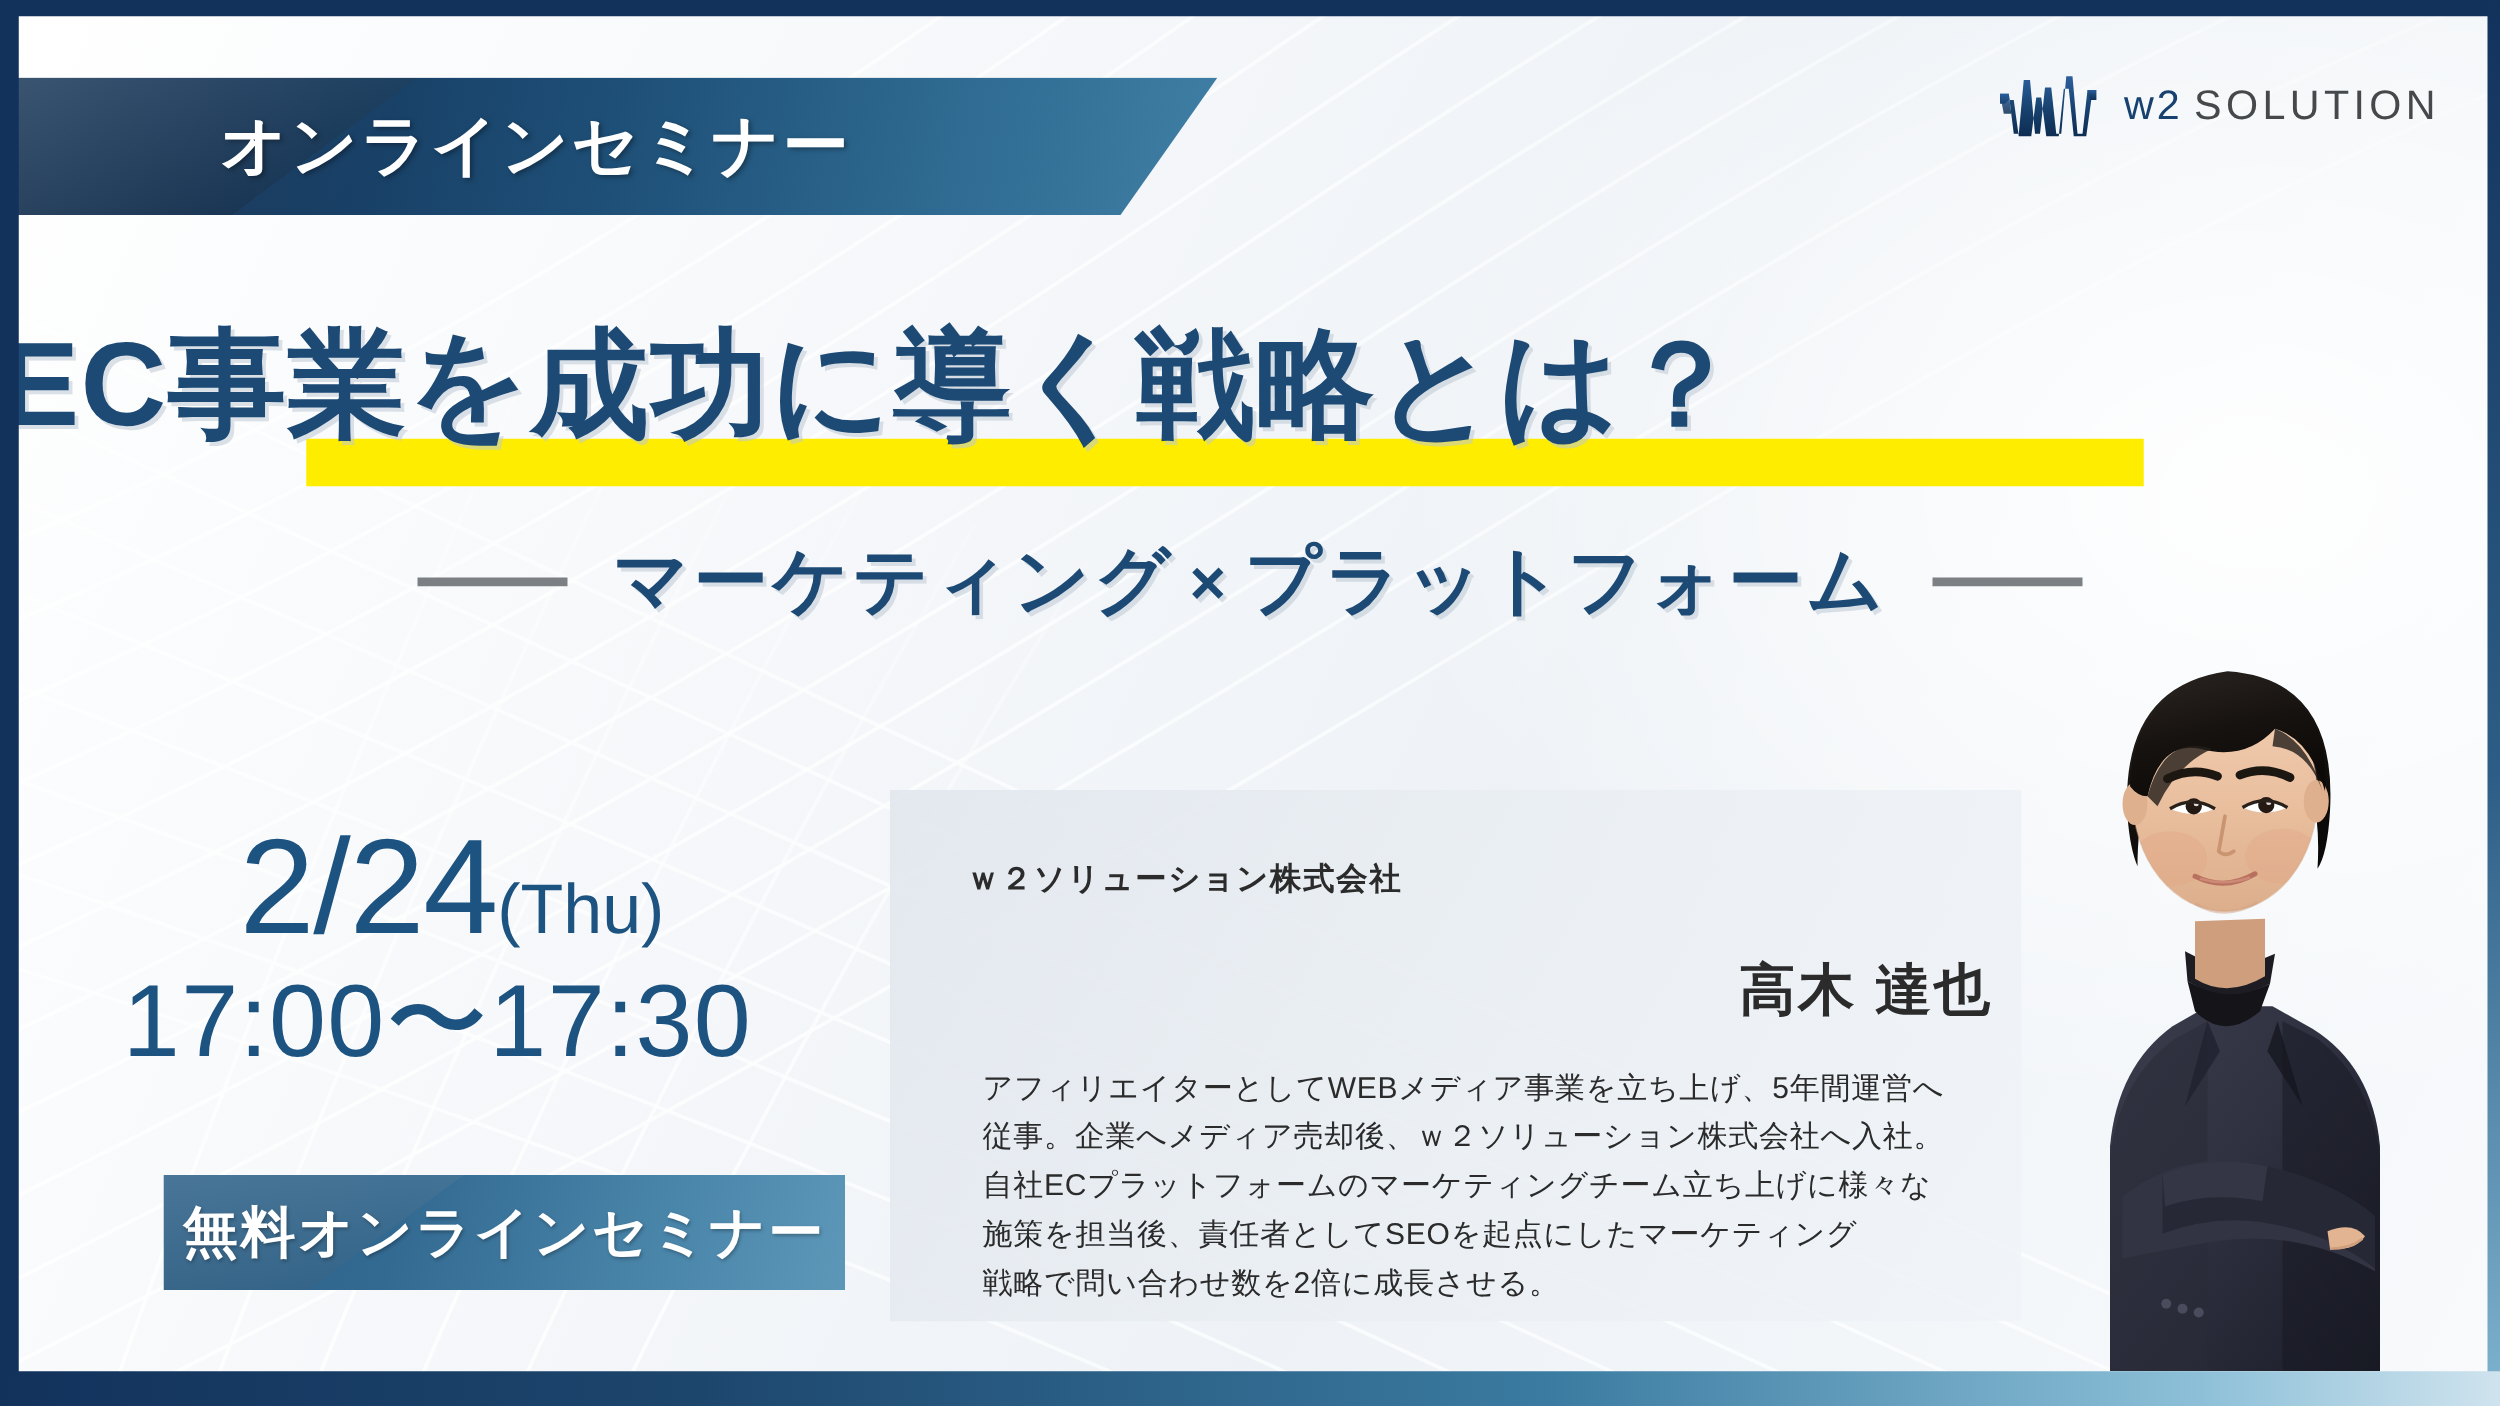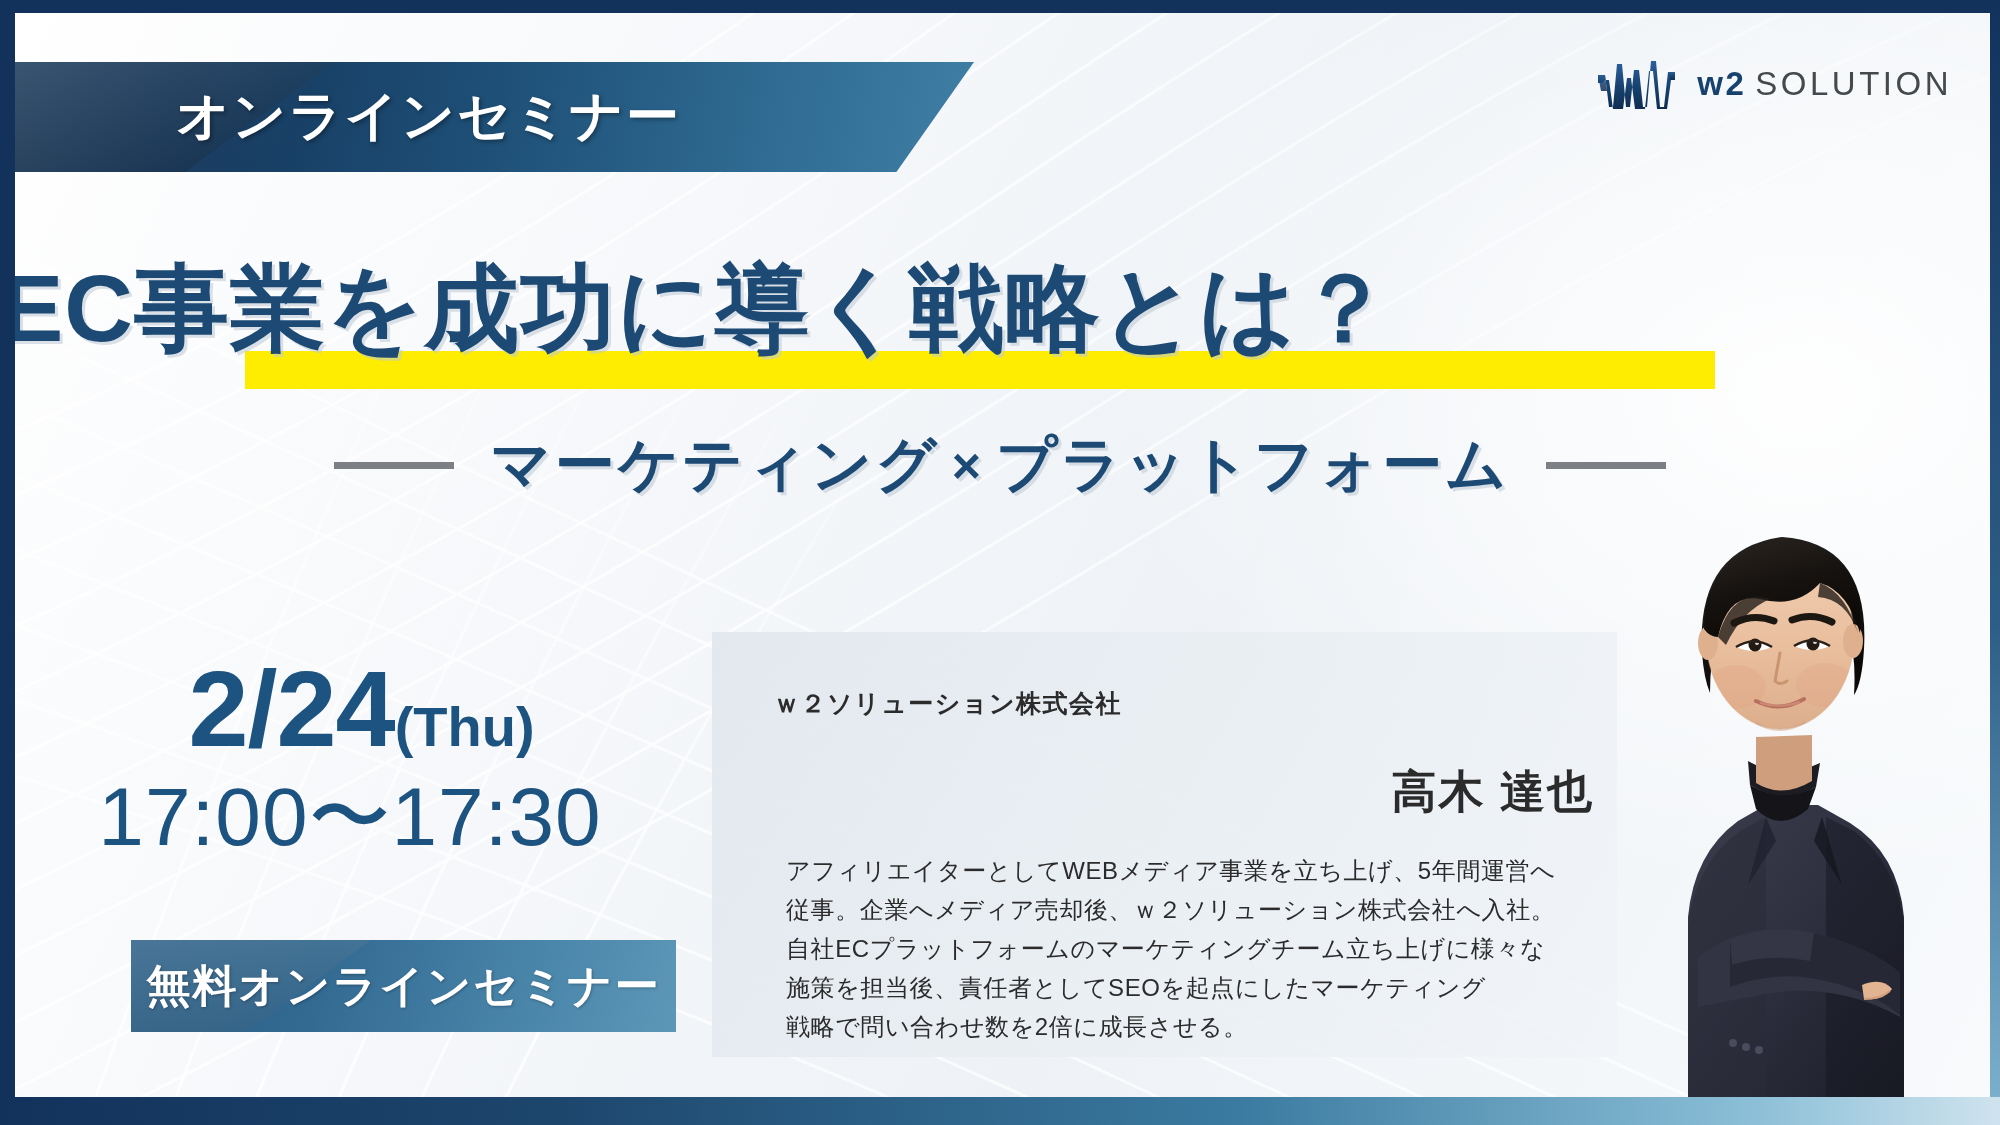--- a/index.html
+++ b/index.html
@@ -60,21 +60,21 @@
     color:#ffffff; font-size:53px; font-weight:700;
     letter-spacing:2px;
     text-shadow:2px 2px 4px rgba(0,0,0,.35);
     white-space:nowrap;
   }
 
   
   .logo { position:absolute; right:48px; top:58px; display:flex; align-items:center; gap:16px; z-index:30; }
   .logo-mark { width:84px; height:52px; }
   .logo-text { font-size:33px; letter-spacing:2.5px; white-space:nowrap; display:flex; align-items:baseline; gap:9px; }
-  .logo-w2 { color:#17416e; font-weight:700; }
+  .logo-w2 { color:#17416e; font-weight:400; }
   .logo-sol { color:#46494c; font-weight:400; letter-spacing:3.5px; }
 
   
   .headline-wrap { position:absolute; left:0; top:255px; width:2000px; z-index:25; }
   .headline-hl {
     position:absolute; left:245px; top:96px;
     width:1470px; height:38px; background:#ffed00; z-index:0;
   }
   .headline {
     position:relative; z-index:1;
@@ -95,21 +95,21 @@
   .subtitle {
     color:#1d4a74; font-weight:700; font-size:60px; letter-spacing:3px;
     text-shadow:3px 3px 0 rgba(190,200,212,.55);
     white-space:nowrap;
     display:flex; align-items:center; gap:12px;
   }
   .sub-x { font-size:50px; font-weight:700; }
 
   
   .date-block { position:absolute; left:0; top:655px; width:700px; z-index:25; text-align:center; }
-  .date-line { color:#1d5380; font-weight:700; white-space:nowrap;padding-left:23px; }
+  .date-line { color:#1d5380; font-weight:400; white-space:nowrap;padding-left:23px; }
   .date-main { font-size:108px; line-height:1.0; letter-spacing:-1px; }
   .date-dow { font-size:56px; letter-spacing:0; }
   .time-line { color:#1d5380; font-weight:400; font-size:82px; letter-spacing:1px; white-space:nowrap; }
 
   
   .badge {
     position:absolute; left:95px; top:940px;
     width:545px; height:92px; z-index:25;
     background:linear-gradient(105deg,#2b5f87 0%,#336a92 35%,#4b87ab 75%,#5d97b8 100%);
     display:flex; align-items:center; justify-content:center;margin-left:36px;

